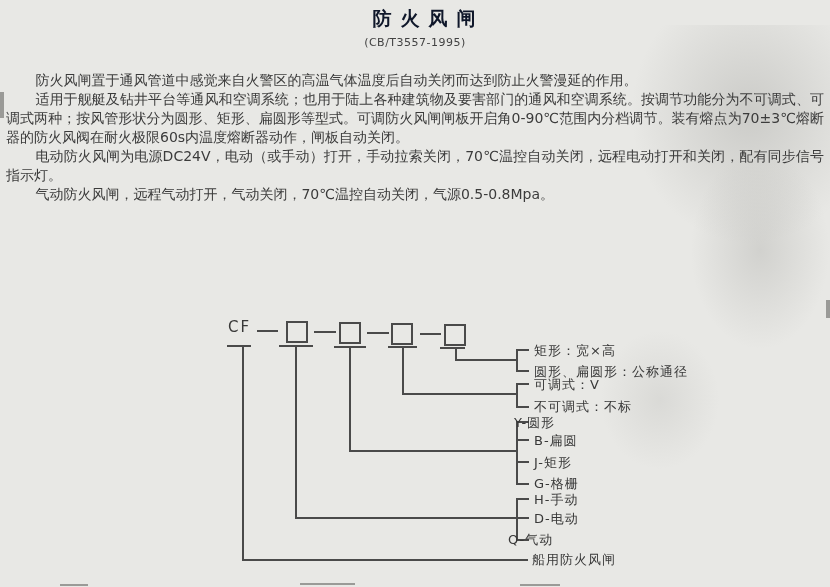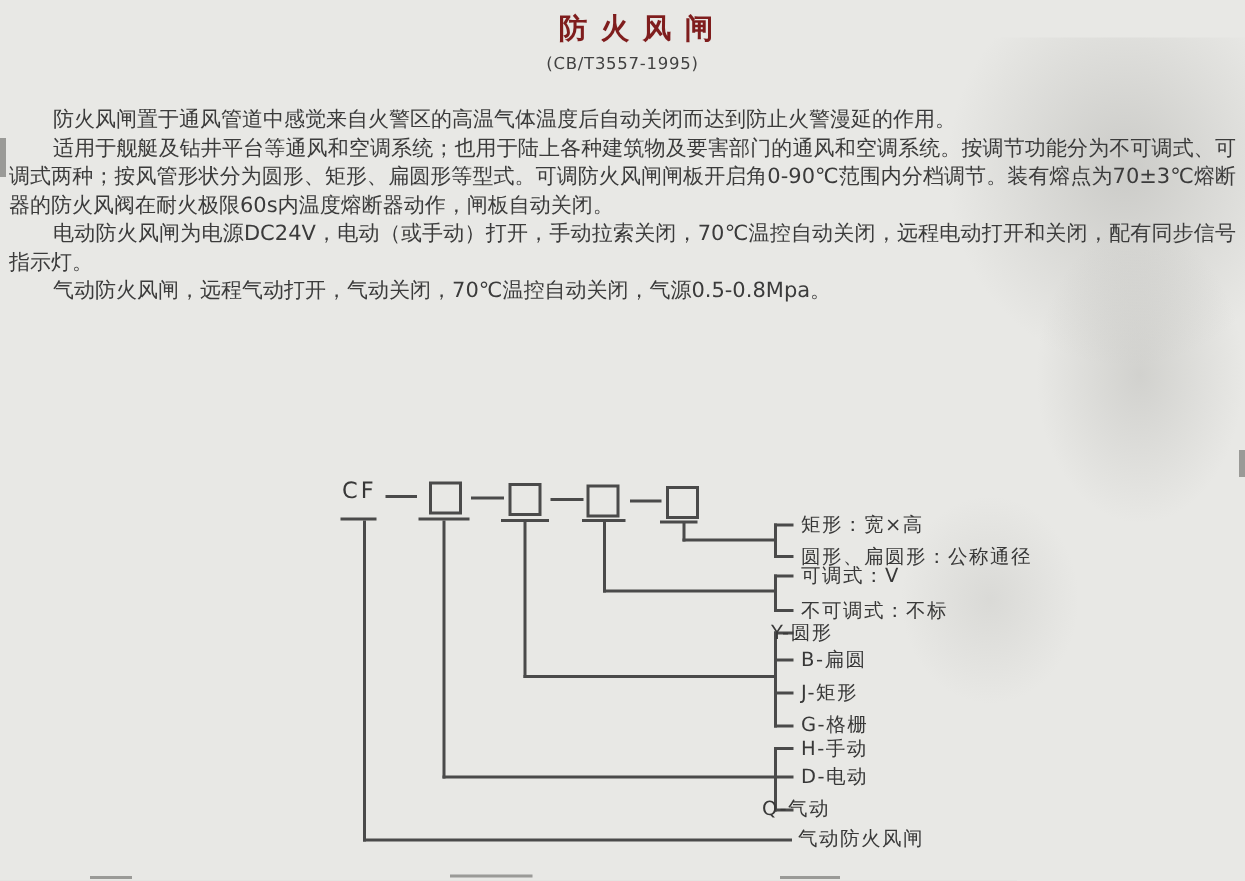--- a/index.html
+++ b/index.html
@@ -23,21 +23,21 @@
   .blob.b2{left:690px;top:150px;width:140px;height:200px;
     background:radial-gradient(ellipse at 50% 50%, rgba(150,150,146,0.28), rgba(150,150,146,0) 70%);}
   .blob.b3{left:600px;top:330px;width:120px;height:140px;
     background:radial-gradient(ellipse at 50% 50%, rgba(160,160,156,0.20), rgba(160,160,156,0) 70%);}
   .edge-mark{position:absolute;background:#5a5a57;opacity:.55;}
 
   .title{
     position:absolute;left:0;top:6px;width:100%;
     text-align:center;font-size:19px;font-weight:bold;
     letter-spacing:9px;padding-left:27px;box-sizing:border-box;
-    color:#7f1d1d;
+    color:#0f172a;
   }
   .subtitle{
     position:absolute;left:0;top:36px;width:100%;
     text-align:center;font-size:11px;letter-spacing:.5px;color:#424242;
   }
   .body-text{
     position:absolute;left:6px;top:71px;width:818px;
     font-size:14px;line-height:19px;text-align:justify;
   }
   .body-text p{margin:0;text-indent:2.1em;}
@@ -114,23 +114,23 @@
   <div class="dline" style="left:516px;top:439px;width:13px;height:2px;"></div>
   <div class="dline" style="left:516px;top:461px;width:13px;height:2px;"></div>
   <div class="dline" style="left:516px;top:483px;width:13px;height:2px;"></div>
   <div class="dline" style="left:516px;top:498px;width:13px;height:2px;"></div>
   <div class="dline" style="left:516px;top:517px;width:13px;height:2px;"></div>
   <div class="dline" style="left:516px;top:539px;width:13px;height:2px;"></div>
 
   <div class="dlabel" style="left:534px;top:343px;">矩形：宽×高</div>
   <div class="dlabel" style="left:534px;top:364px;">圆形、扁圆形：公称通径</div>
   <div class="dlabel" style="left:534px;top:377px;">可调式：V</div>
-  <div class="dlabel" style="left:534px;top:399px;font-family:Liberation Serif, serif;">不可调式：不标</div>
+  <div class="dlabel" style="left:534px;top:399px;">不可调式：不标</div>
   <div class="dlabel" style="left:514px;top:415px;">Y-圆形</div>
   <div class="dlabel" style="left:534px;top:433px;">B-扁圆</div>
   <div class="dlabel" style="left:534px;top:455px;">J-矩形</div>
   <div class="dlabel" style="left:534px;top:476px;">G-格栅</div>
   <div class="dlabel" style="left:534px;top:492px;">H-手动</div>
   <div class="dlabel" style="left:534px;top:511px;">D-电动</div>
   <div class="dlabel" style="left:508px;top:532px;">Q-气动</div>
-  <div class="dlabel" style="left:532px;top:552px;">气动防火风闸</div>
+  <div class="dlabel" style="left:532px;top:552px;">船用防火风闸</div>
 
 </div>
 
 </body></html>

